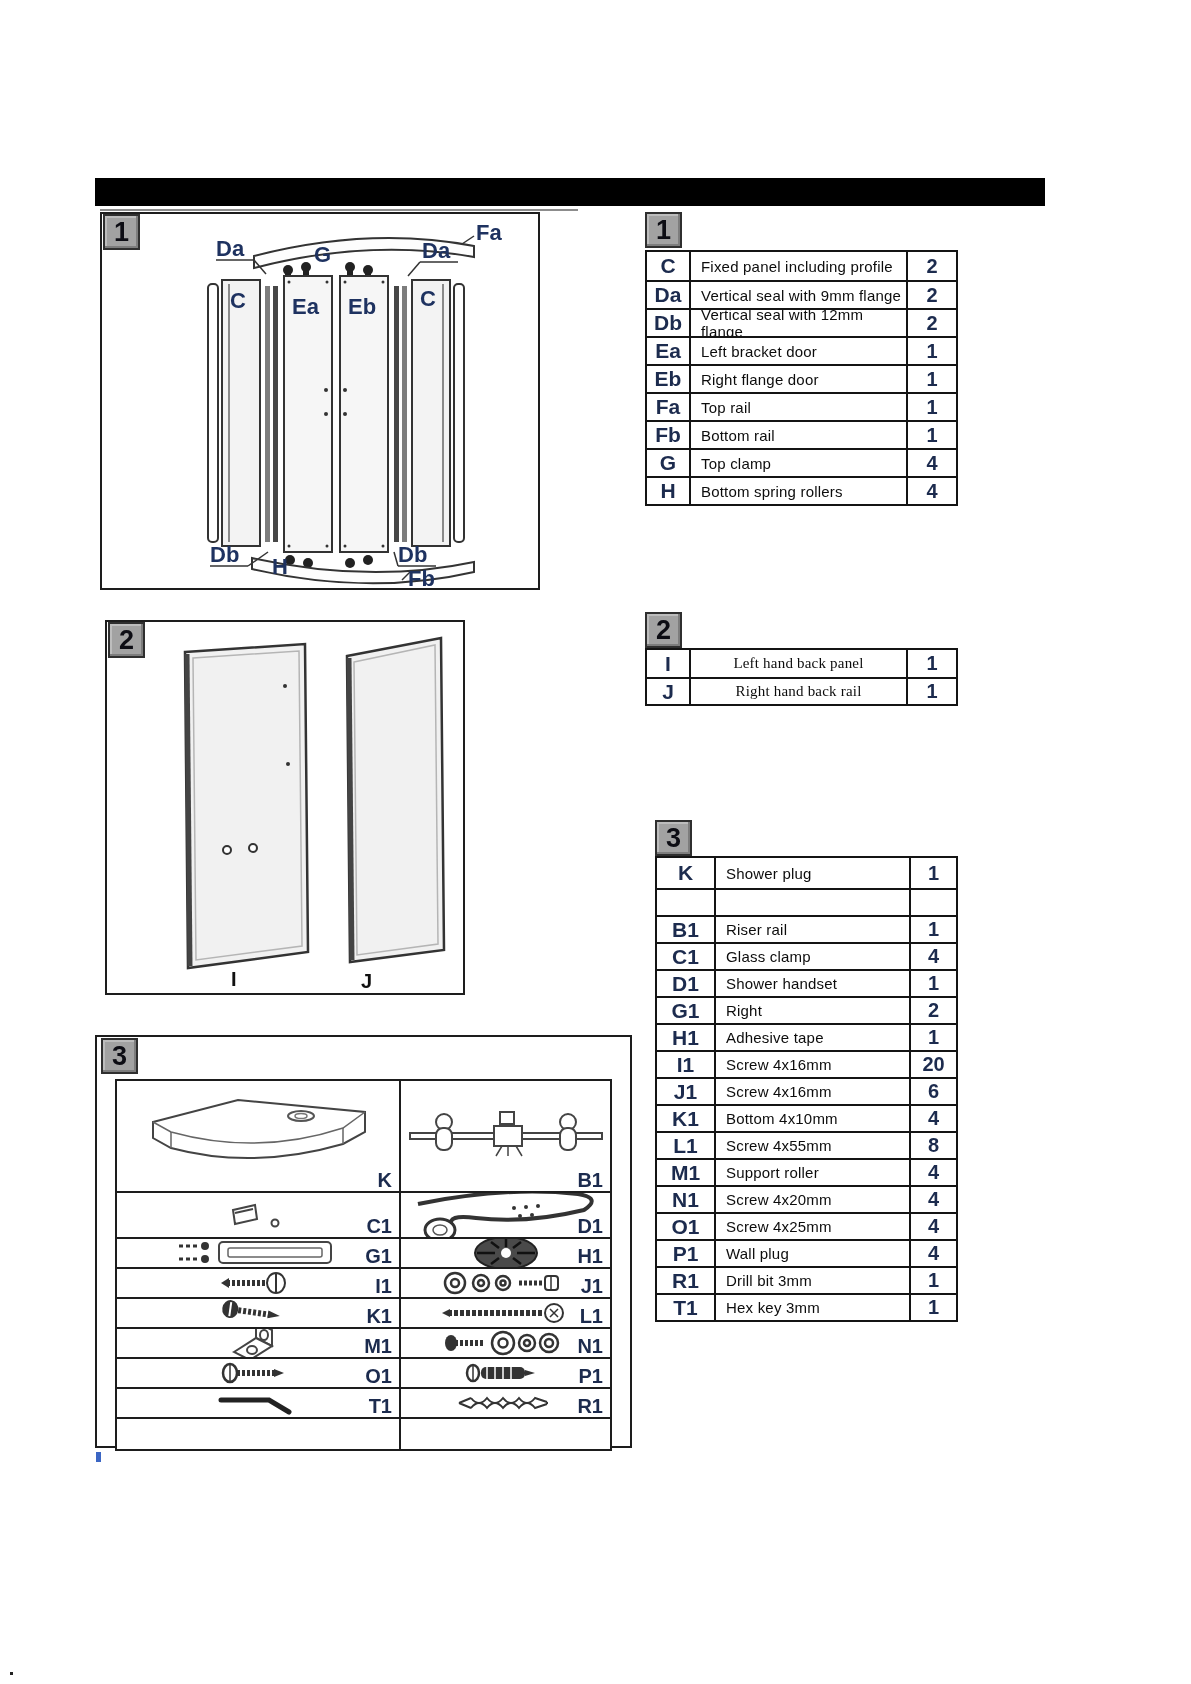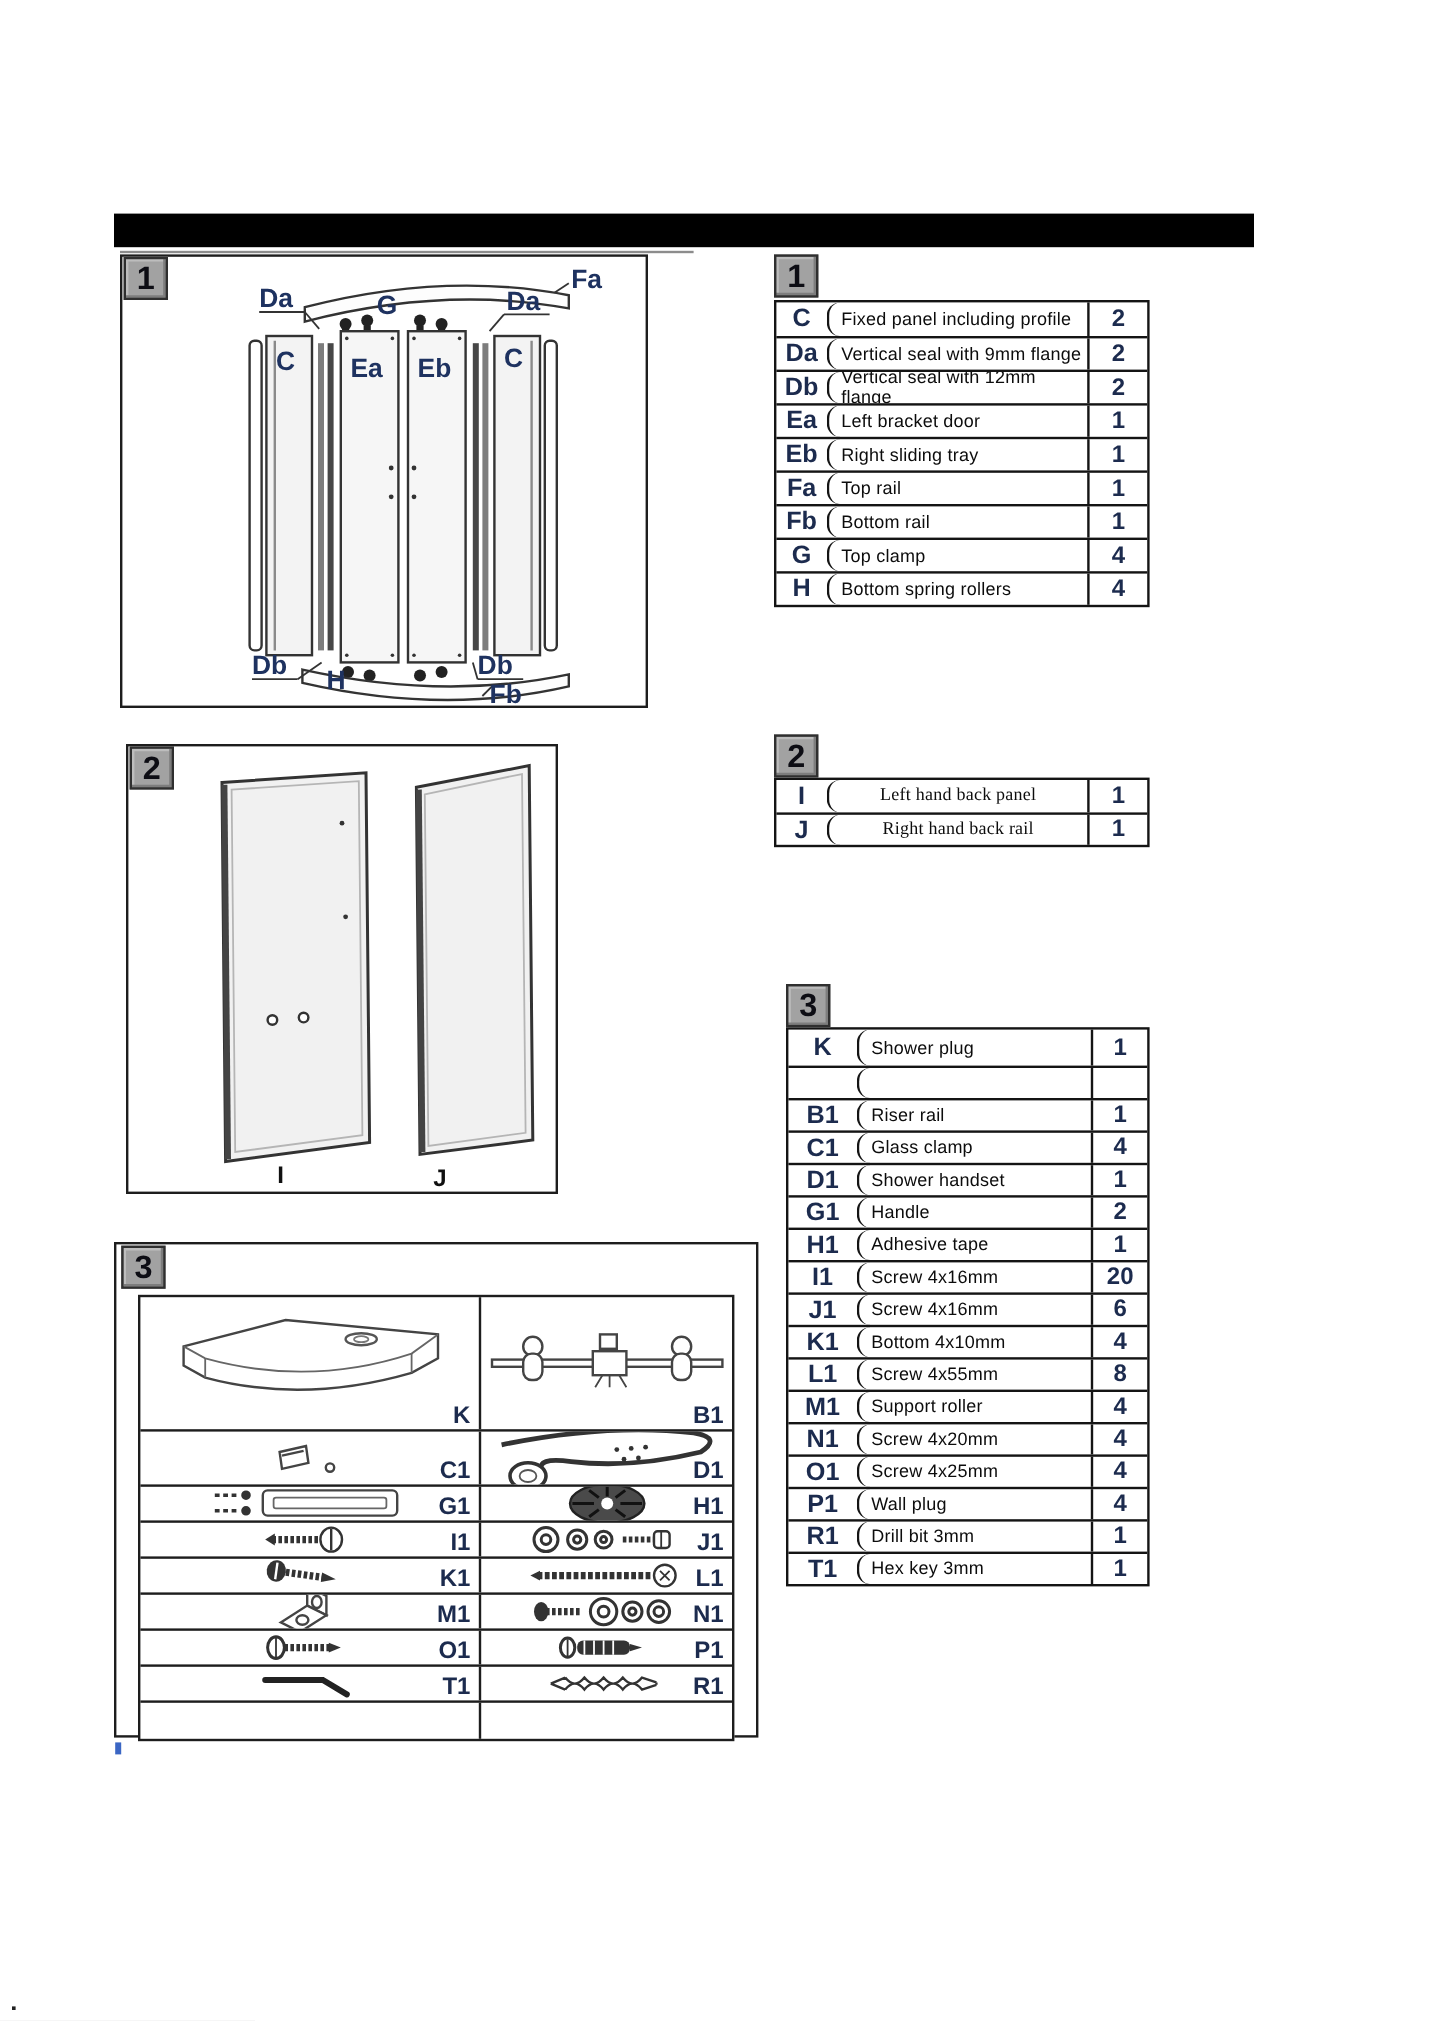--- a/index.html
+++ b/index.html
@@ -26,21 +26,21 @@
   
   .dbox { border:2px solid #1d1d1d; background:#fff; }
 
   
   .ptable { border:2px solid #141414; background:#fff; }
   .prow { display:grid; border-top:2px solid #141414; }
   .prow:first-child { border-top:none; }
   .pcell { display:flex; align-items:center; border-left:2px solid #141414; overflow:hidden; }
   .pcell:first-child { border-left:none; }
   .cell-key   { justify-content:center; font-size:21px; font-weight:bold; color:#1c2b4e; }
-  .cell-desc  { font-size:15px; color:#0c0c0c; padding-left:10px; letter-spacing:0.2px;border-radius:11px; }
+  .cell-desc  { font-size:15px; color:#0c0c0c; padding-left:10px; letter-spacing:0.2px; }
   .cell-qty   { justify-content:center; font-size:20px; font-weight:bold; color:#1c2b4e; }
   .t1 .prow { grid-template-columns:42px 1fr 50px; height:28px; }
   .t2 .prow { grid-template-columns:42px 1fr 50px; height:27px; }
   .t2 .cell-desc { justify-content:center; padding-left:0;font-family:Liberation Serif, serif; }
   .t3 .prow { grid-template-columns:57px 1fr 47px; height:27px; }
   .t3 .prow.tall { height:30px; }
 
   
   .pgrid { border:2px solid #1d1d1d; background:#fff; }
   .grow { display:grid; grid-template-columns:282px 1fr; border-top:2px solid #1d1d1d; }
@@ -171,21 +171,21 @@
         <div class="pcell cell-desc">Vertical seal with 12mm flange</div>
         <div class="pcell cell-qty">2</div>
       </div>
       <div class="prow">
         <div class="pcell cell-key">Ea</div>
         <div class="pcell cell-desc">Left bracket door</div>
         <div class="pcell cell-qty">1</div>
       </div>
       <div class="prow">
         <div class="pcell cell-key">Eb</div>
-        <div class="pcell cell-desc">Right sliding tray</div>
+        <div class="pcell cell-desc">Right flange door</div>
         <div class="pcell cell-qty">1</div>
       </div>
       <div class="prow">
         <div class="pcell cell-key">Fa</div>
         <div class="pcell cell-desc">Top rail</div>
         <div class="pcell cell-qty">1</div>
       </div>
       <div class="prow">
         <div class="pcell cell-key">Fb</div>
         <div class="pcell cell-desc">Bottom rail</div>
@@ -500,21 +500,21 @@
         <div class="pcell cell-desc">Glass clamp</div>
         <div class="pcell cell-qty">4</div>
       </div>
       <div class="prow">
         <div class="pcell cell-key">D1</div>
         <div class="pcell cell-desc">Shower handset</div>
         <div class="pcell cell-qty">1</div>
       </div>
       <div class="prow">
         <div class="pcell cell-key">G1</div>
-        <div class="pcell cell-desc">Handle</div>
+        <div class="pcell cell-desc">Right</div>
         <div class="pcell cell-qty">2</div>
       </div>
       <div class="prow">
         <div class="pcell cell-key">H1</div>
         <div class="pcell cell-desc">Adhesive tape</div>
         <div class="pcell cell-qty">1</div>
       </div>
       <div class="prow">
         <div class="pcell cell-key">I1</div>
         <div class="pcell cell-desc">Screw 4x16mm</div>

